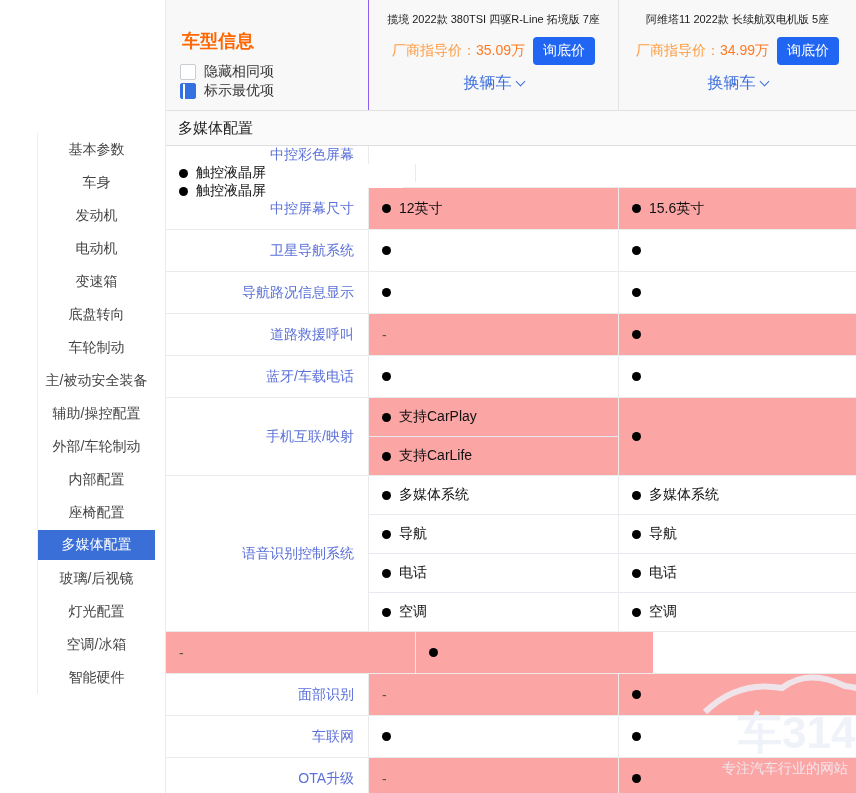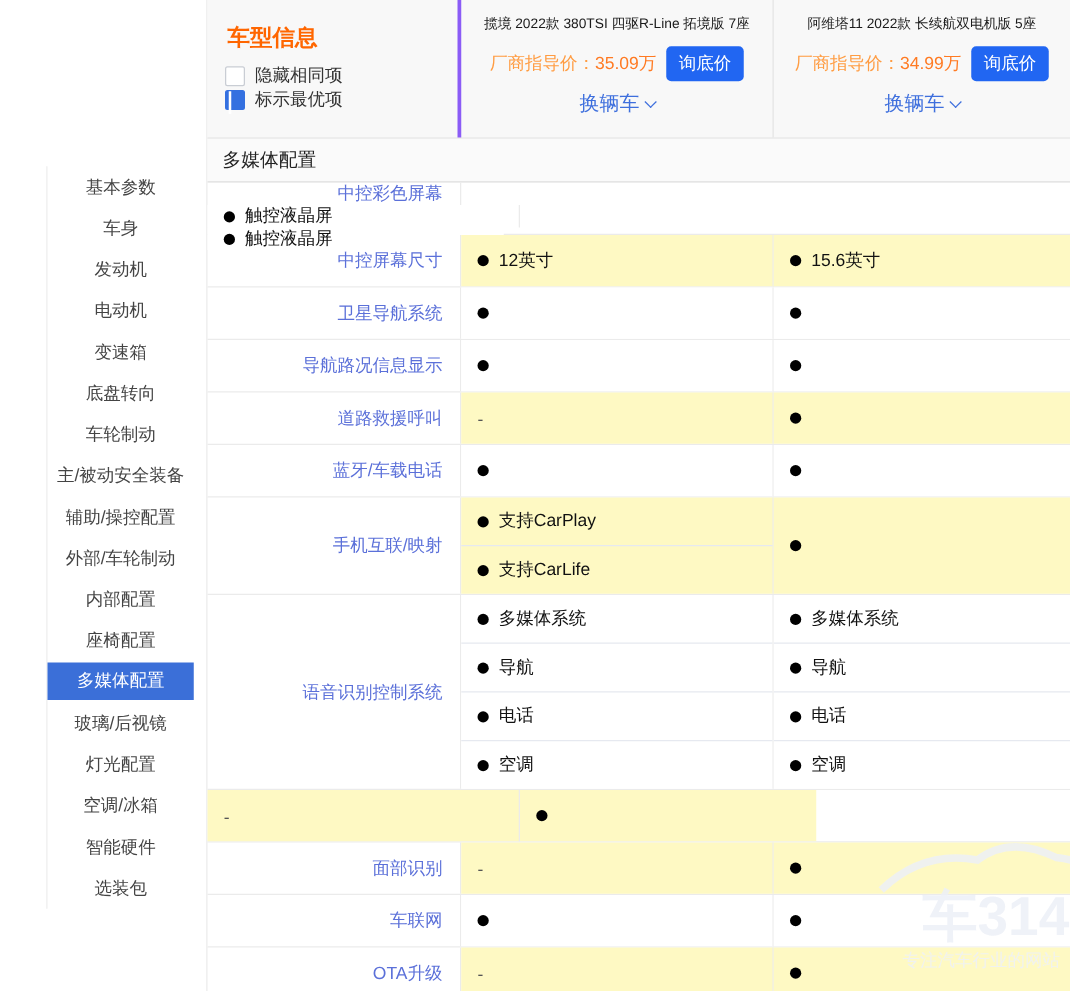--- a/index.html
+++ b/index.html
@@ -15,21 +15,21 @@
   .side-item {
     height:33px; display:flex; align-items:center; justify-content:center;
     font-size:14px; color:#444; cursor:pointer; white-space:nowrap;text-align:center;
   }
   .side-item.active { background:#3b6fd8; color:#fff; height:30px; margin:1px 0 2px 0; }
 
   
   .table { position:absolute; left:165px; top:0; width:691px; border-left:1px solid #ebebeb; }
 
   .thead { display:flex; height:111px; background:#f8f8f8; border-bottom:1px solid #e2e2e2; }
-  .th-info { width:203px; border-right:3px solid #8b5cf6; padding:16px 14px; }
+  .th-info { width:203px; border-right:1px solid #8b5cf6; padding:27px 14px; }
   .panel-title { font-size:18px; font-weight:bold; color:#ff6600; margin:2px 0 10px 2px; }
   .cb-row { display:flex; align-items:center; margin-top:1px; cursor:pointer; }
   .cb-box { width:16px; height:16px; border:1px solid #c9cdd4; border-radius:2px; background:#fff; margin-right:8px; flex:0 0 auto; }
   .cb-box.checked { background:#3470e0; border-color:#3470e0; }
   .cb-tick { width:8px; height:4px; border-left:2px solid #fff; border-bottom:2px solid #fff; transform:rotate(-45deg); margin:4px 0 0 2px; }
   .cb-label { font-size:14px; color:#333; }
 
   .th-car { width:250px; border-right:1px solid #e4e4e4; text-align:center; padding:9px 14px 0 14px; }
   .th-car.last { width:237px; border-right:none; }
   .car-name { font-size:11px; color:#1a1a1a; line-height:21px; }
@@ -49,21 +49,21 @@
   }
 
   .row { display:flex; border-bottom:1px solid #ebebeb; }
   .cell-label {
     width:203px; display:flex; align-items:center; justify-content:flex-end;
     padding-right:14px; color:#5b70d9; font-size:14px; cursor:pointer;
     border-right:1px solid #ebebeb; text-align:right;
   }
   .cell-val { width:250px; display:flex; flex-direction:column; border-right:1px solid #ebebeb; background:#fff; }
   .cell-val.last { width:237px; border-right:none; }
-  .row.hl .cell-val { background:#fef9c3; }
+  .row.hl .cell-val { background:#fca5a5; }
   .sub { flex:1; display:flex; align-items:center; padding-left:13px; font-size:14px; color:#111; }
   .sub + .sub { border-top:1px solid #e6e9f0; }
   .dot { display:inline-block; width:9px; height:9px; border-radius:50%; background:#000; margin-right:8px; flex:0 0 auto; }
   .dash { color:#555; }
 
   
   .watermark { position:absolute; left:700px; top:660px; width:200px; height:130px; pointer-events:none; z-index:5; opacity:.85; }
 </style>
 </head>
 <body>
@@ -81,21 +81,20 @@
       <div class="side-item">主/被动安全装备</div>
       <div class="side-item">辅助/操控配置</div>
       <div class="side-item">外部/车轮制动</div>
       <div class="side-item">内部配置</div>
       <div class="side-item">座椅配置</div>
       <div class="side-item active">多媒体配置</div>
       <div class="side-item">玻璃/后视镜</div>
       <div class="side-item">灯光配置</div>
       <div class="side-item">空调/冰箱</div>
       <div class="side-item">智能硬件</div>
-      <div class="side-item">选装包</div>
     </div>
 
   <div class="table">
 
     <div class="thead">
       <div class="th-info">
         <div class="panel-title">车型信息</div>
         <div class="cb-row">
           <span class="cb-box" id="cb0"></span>
           <span class="cb-label">隐藏相同项</span>

